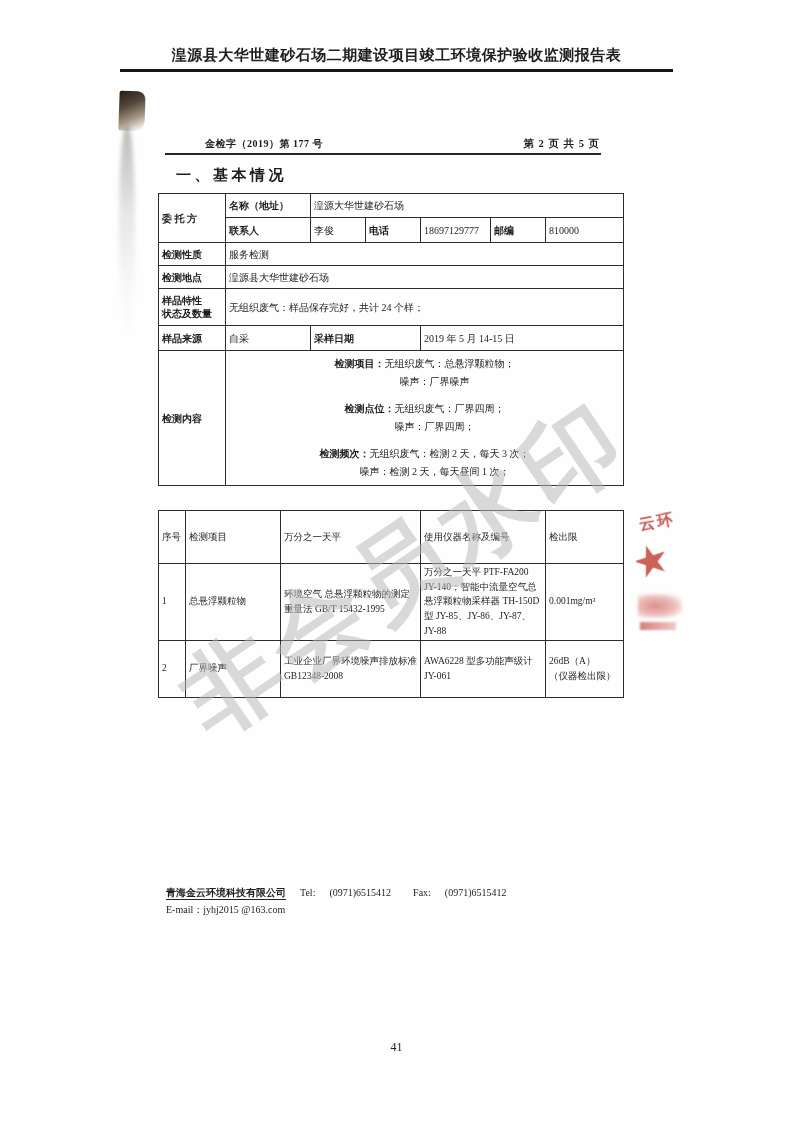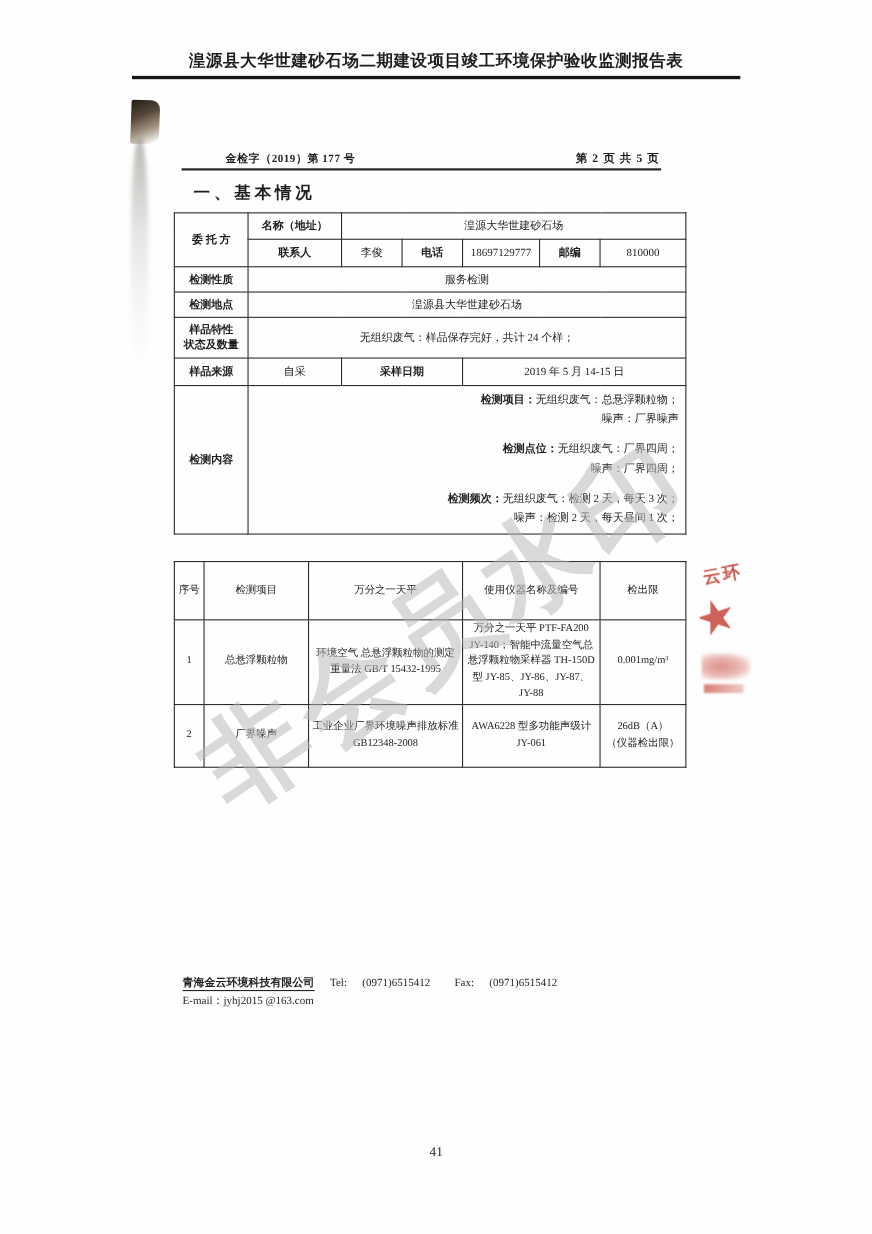--- a/index.html
+++ b/index.html
@@ -26,27 +26,27 @@
   .header-rule{position:absolute;top:153px;left:165px;width:436px;height:1.6px;background:#262626;}
 
   .sec-title{position:absolute;font-size:15px;font-weight:bold;letter-spacing:3.5px;}
   .sec1{top:166px;left:176px;}
   .sec2{top:484px;left:176px;}
 
   
   table{border-collapse:collapse;table-layout:fixed;}
   .t1{position:absolute;top:193px;left:158px;width:465px;font-size:10px;}
   .t2{position:absolute;top:510px;left:158px;width:465px;font-size:9.5px;}
-  td{border:1.5px solid #2c2c2c;text-align:center;vertical-align:middle;
+  td{border:1.5px solid #2c2c2c;text-align:left;vertical-align:middle;
      padding:1px 3px;line-height:1.3;overflow:hidden;}
   .lb{font-weight:bold;}
   .t2 td{line-height:1.55;font-family:Liberation Serif, serif;}
 
   
-  .content-cell{text-align:right;padding:4px 6px 4px 6px;}
+  .content-cell{text-align:center;padding:4px 6px 4px 6px;}
   .cline{line-height:18px;white-space:nowrap;}
   .clabel{font-weight:bold;}
   .sub{margin-left:20px;}
   .grp{margin-top:9px;}
 
   
   .watermark{position:absolute;left:120px;top:505px;width:570px;text-align:center;
     font-size:96px;font-weight:bold;letter-spacing:6px;white-space:nowrap;
     color:#b9b9b9;opacity:.52;transform:rotate(-34deg);pointer-events:none;z-index:5;}
 

